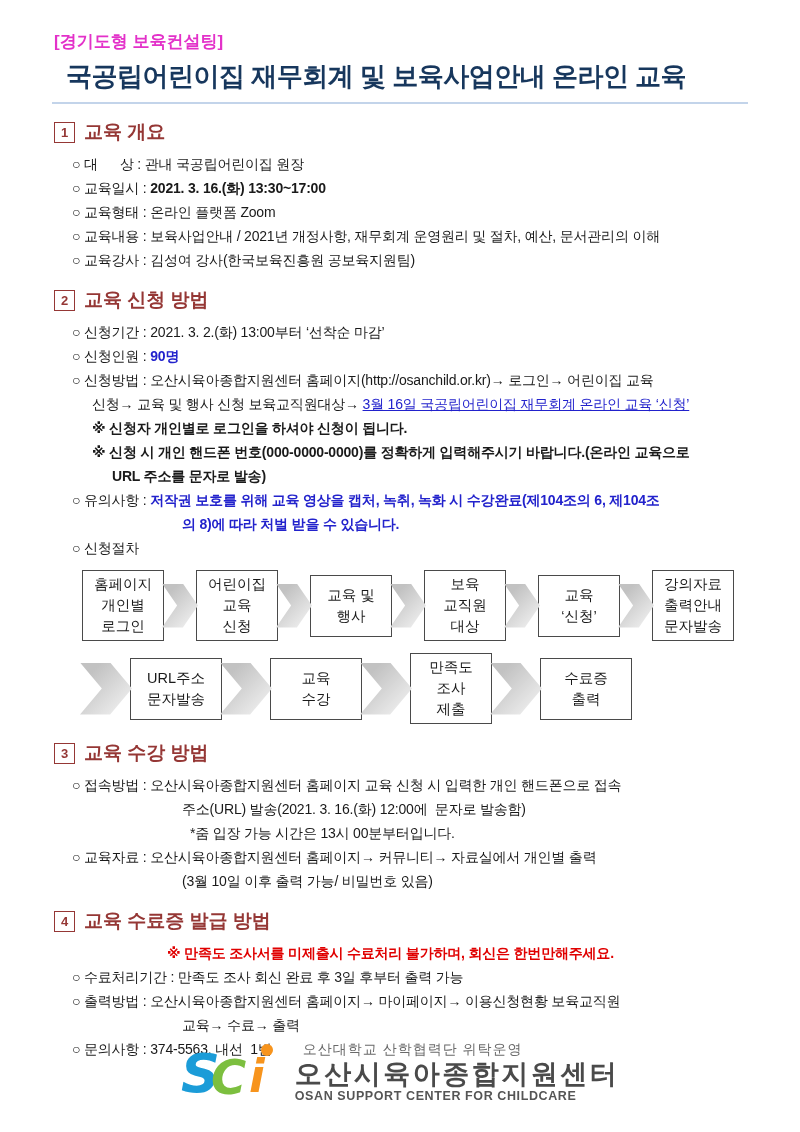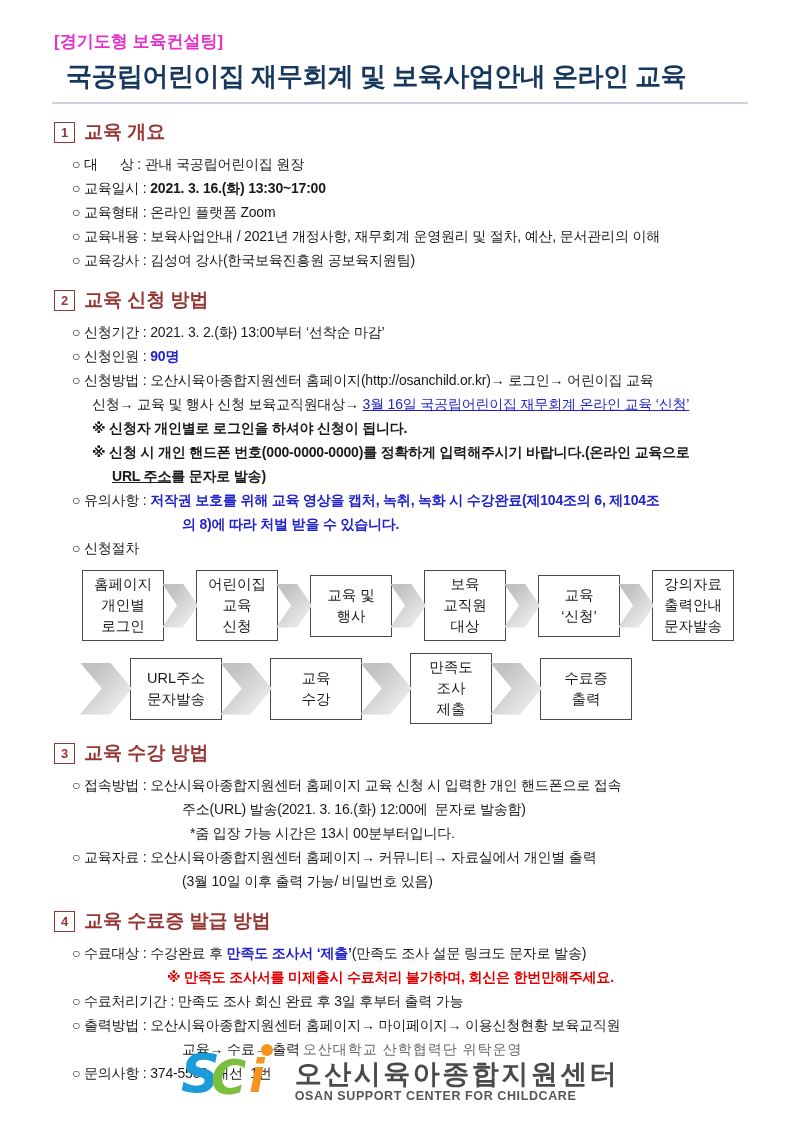--- a/index.html
+++ b/index.html
@@ -22,21 +22,21 @@
     white-space:pre-wrap;word-break:keep-all;letter-spacing:-0.2px;}
   .ind40{padding-left:40px;}
   .ind60{padding-left:60px;}
   .ind115{padding-left:115px;}
   .ind130{padding-left:130px;}
   .ind138{padding-left:138px;}
   .bb{font-weight:bold;}
   .blue{color:#2222CC;font-weight:bold;}
   .bluelink{color:#2222CC;font-weight:normal;text-decoration:underline;cursor:pointer;}
   .red{color:#E00000;font-weight:bold;}
-  .ub{font-weight:bold;text-decoration:underline;}
+  .ub{font-weight:bold;}
   
   .flow{margin:10px 0 16px 30px;}
   .flowrow{display:flex;align-items:center;margin-bottom:12px;}
   .fbox{border:1.4px solid #4a4a4a;min-width:82px;min-height:62px;
     display:flex;align-items:center;justify-content:center;text-align:center;
     white-space:pre-line;font-size:14.5px;line-height:21px;padding:3px 5px;
     box-sizing:border-box;background:#fff;flex:0 0 auto;}
   .fbox.wide{min-width:92px;}
   .farrow{width:36px;height:44px;flex:0 0 auto;margin:0 -2px;
     background:linear-gradient(135deg,#c2c2c2 20%,#e9e9e9 80%);
@@ -132,21 +132,20 @@
     <div class="row">○ 접속방법 : 오산시육아종합지원센터 홈페이지 교육 신청 시 입력한 개인 핸드폰으로 접속</div>
     <div class="row ind130">주소(URL) 발송(2021. 3. 16.(화) 12:00에  문자로 발송함)</div>
     <div class="row ind138">*줌 입장 가능 시간은 13시 00분부터입니다.</div>
     <div class="row">○ 교육자료 : 오산시육아종합지원센터 홈페이지→ 커뮤니티→ 자료실에서 개인별 출력</div>
     <div class="row ind130">(3월 10일 이후 출력 가능/ 비밀번호 있음)</div>
 
     <div class="sec-head">
       <span class="sec-num">4</span>
       <span>교육 수료증 발급 방법</span>
     </div>
-    <div class="row"><span>○ 수료대상 : 수강완료 후 </span><span class="blue">만족도 조사서 ‘제출’</span><span>(만족도 조사 설문 링크도 문자로 발송)</span></div>
     <div class="row ind115 red">※ 만족도 조사서를 미제출시 수료처리 불가하며, 회신은 한번만해주세요.</div>
     <div class="row">○ 수료처리기간 : 만족도 조사 회신 완료 후 3일 후부터 출력 가능</div>
     <div class="row">○ 출력방법 : 오산시육아종합지원센터 홈페이지→ 마이페이지→ 이용신청현황 보육교직원</div>
     <div class="row ind130">교육→ 수료→ 출력</div>
     <div class="row">○ 문의사항 : 374-5563, 내선  1번</div>
   </div>
 
   <div class="footer">
     <svg class="logo-mark" viewBox="0 0 104 64" xmlns="http://www.w3.org/2000/svg">
       <text x="0" y="52" font-size="54" font-weight="bold" font-style="italic" font-family="DejaVu Sans, sans-serif" fill="#1B9CD8">S</text>

